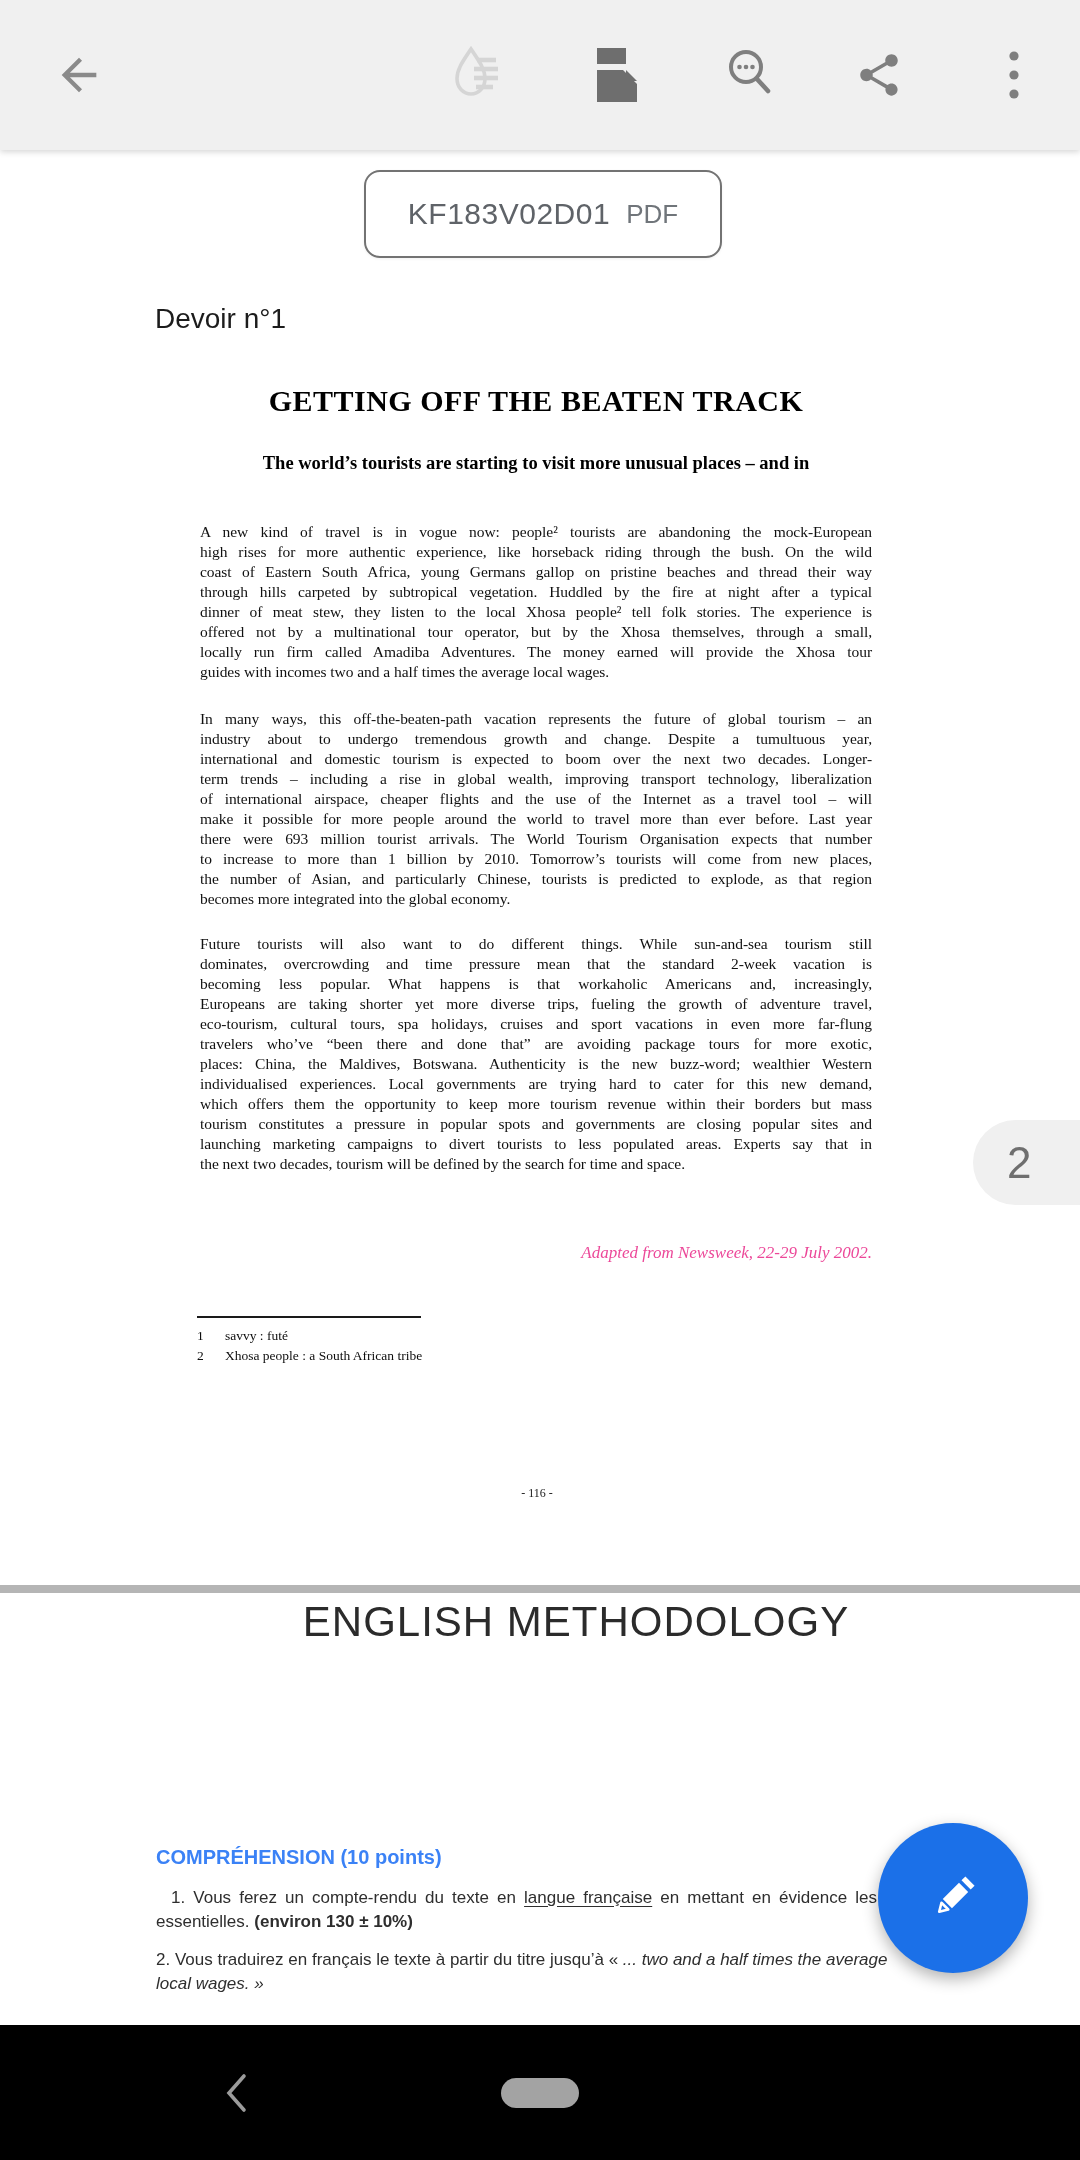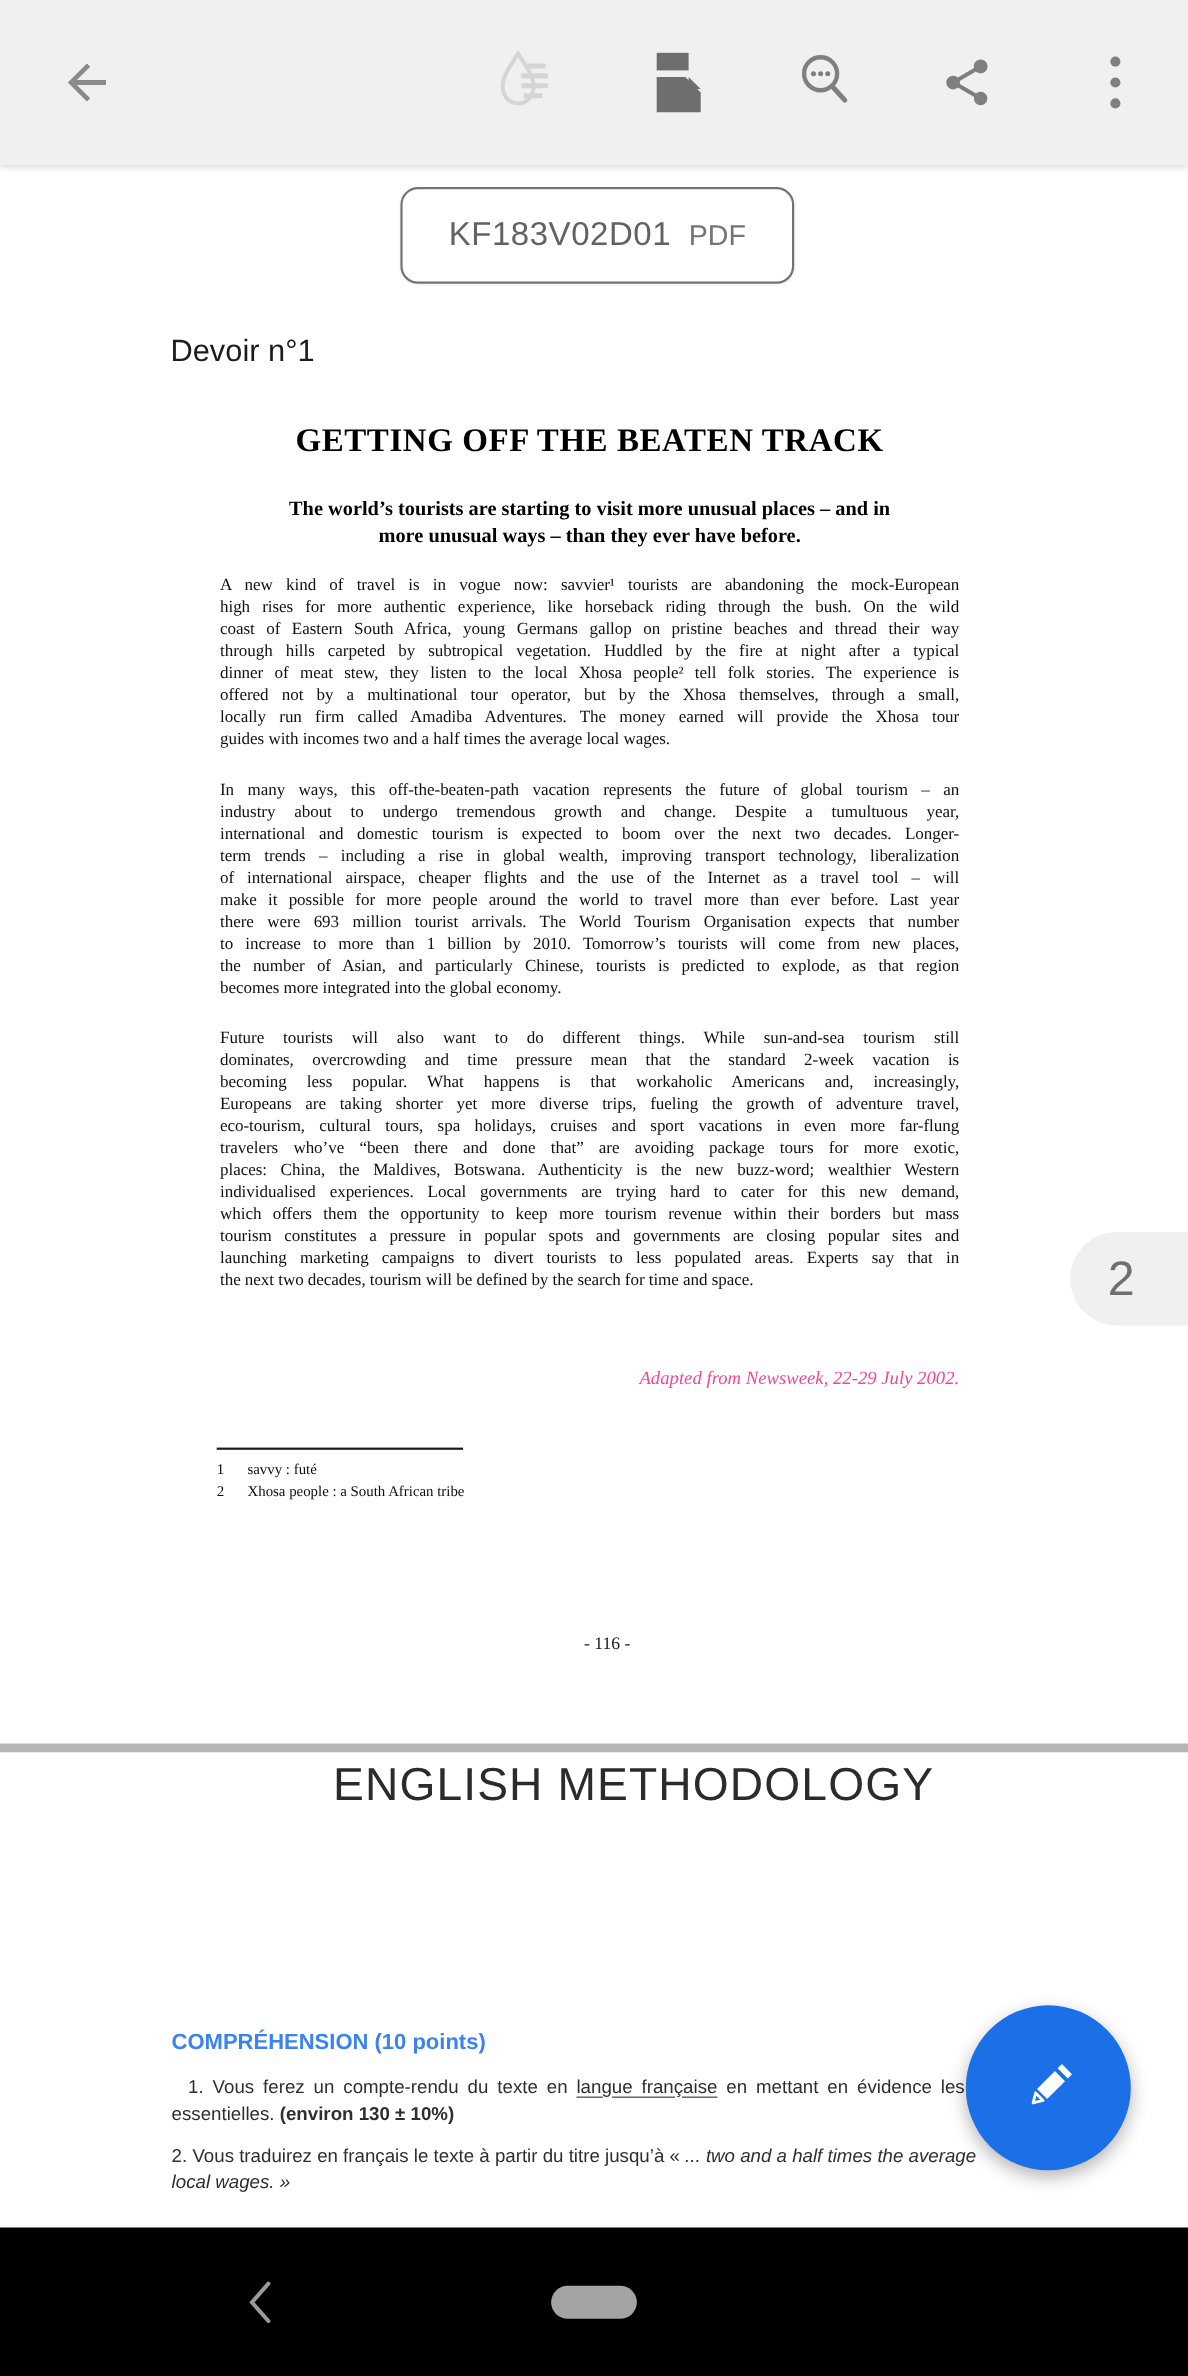--- a/index.html
+++ b/index.html
@@ -33,22 +33,22 @@
     font-size:15.5px;line-height:20px;color:#101010;letter-spacing:-.05px;}
   .jline{text-align:justify;text-align-last:justify;}
   .jline.jlast{text-align-last:left;}
   .attribution{position:absolute;left:200px;top:1243px;width:672px;text-align:right;
     font-family:"Liberation Serif",serif;font-style:italic;font-size:17px;color:#ec4899;}
   .fnrule{position:absolute;left:197px;top:1316px;width:224px;height:2px;background:#1a1a1a;}
   .footnotes{position:absolute;left:197px;top:1326px;font-family:"Liberation Serif",serif;
     font-size:13.5px;line-height:20px;color:#0d0d0d;}
   .fn-row{display:flex;gap:16px;}
   .fn-num{width:12px;}
-  .pagenum{position:absolute;left:216px;top:1486px;width:672px;text-align:center;
-    font-family:"Liberation Serif",serif;font-size:16px;color:#1a1a1a;}
+  .pagenum{position:absolute;left:201px;top:1486px;width:672px;text-align:center;
+    font-family:"Liberation Serif",serif;font-size:12px;color:#1a1a1a;}
   
   .divider{position:absolute;left:0;top:1585px;width:1080px;height:8px;background:#b5b5b5;}
   
   .pgind{
     position:absolute;left:973px;top:1120px;width:120px;height:85px;z-index:20;
     background:#f0f0f0;border-radius:43px 0 0 43px;
     display:flex;align-items:center;justify-content:flex-start;padding-left:34px;box-sizing:border-box;
     color:#6f6f6f;font-size:44px;
   }
   
@@ -123,25 +123,24 @@
 
 <div class="chip">
   <span class="fname">KF183V02D01</span>
   <span class="ftype">PDF</span>
 </div>
 
 <div class="p1-label">Devoir n°1</div>
 <div class="p1-title">GETTING OFF THE BEATEN TRACK</div>
 <div class="p1-subtitle centerlines">
     <div class="jline">The world’s tourists are starting to visit more unusual places – and in</div>
-    <div class="jline jlast">more unusual ways – than they ever have before.</div>
   </div>
 
 <div class="para" style="top:522px;">
-    <div class="jline">A new kind of travel is in vogue now: savvier¹ tourists are abandoning the mock-European</div>
+    <div class="jline">A new kind of travel is in vogue now: people² tourists are abandoning the mock-European</div>
     <div class="jline">high rises for more authentic experience, like horseback riding through the bush. On the wild</div>
     <div class="jline">coast of Eastern South Africa, young Germans gallop on pristine beaches and thread their way</div>
     <div class="jline">through hills carpeted by subtropical vegetation. Huddled by the fire at night after a typical</div>
     <div class="jline">dinner of meat stew, they listen to the local Xhosa people² tell folk stories. The experience is</div>
     <div class="jline">offered not by a multinational tour operator, but by the Xhosa themselves, through a small,</div>
     <div class="jline">locally run firm called Amadiba Adventures. The money earned will provide the Xhosa tour</div>
     <div class="jline jlast">guides with incomes two and a half times the average local wages.</div>
   </div>
 <div class="para" style="top:709px;">
     <div class="jline">In many ways, this off-the-beaten-path vacation represents the future of global tourism – an</div>

